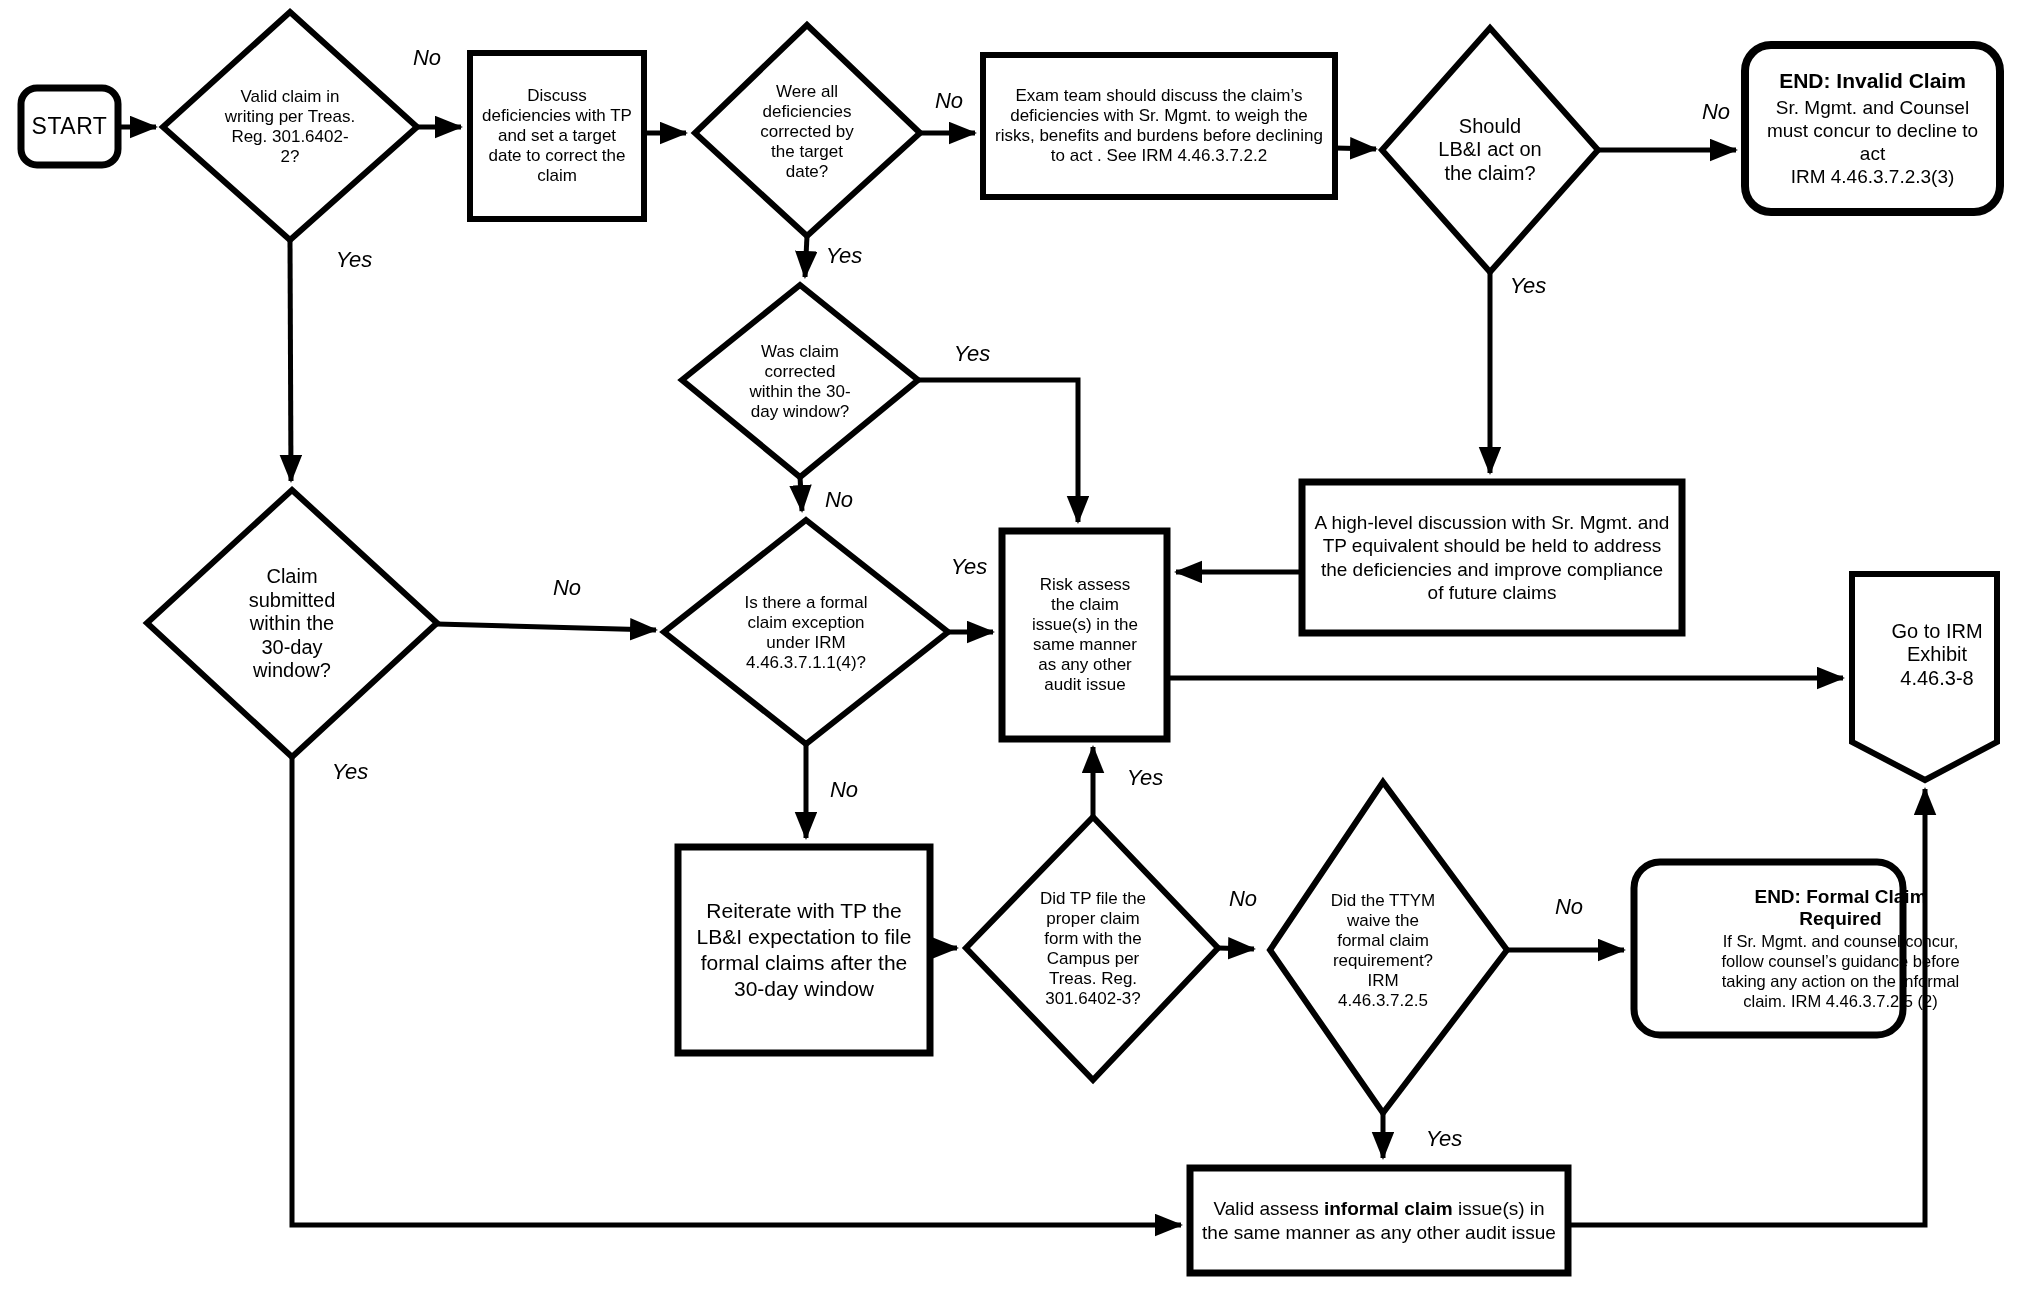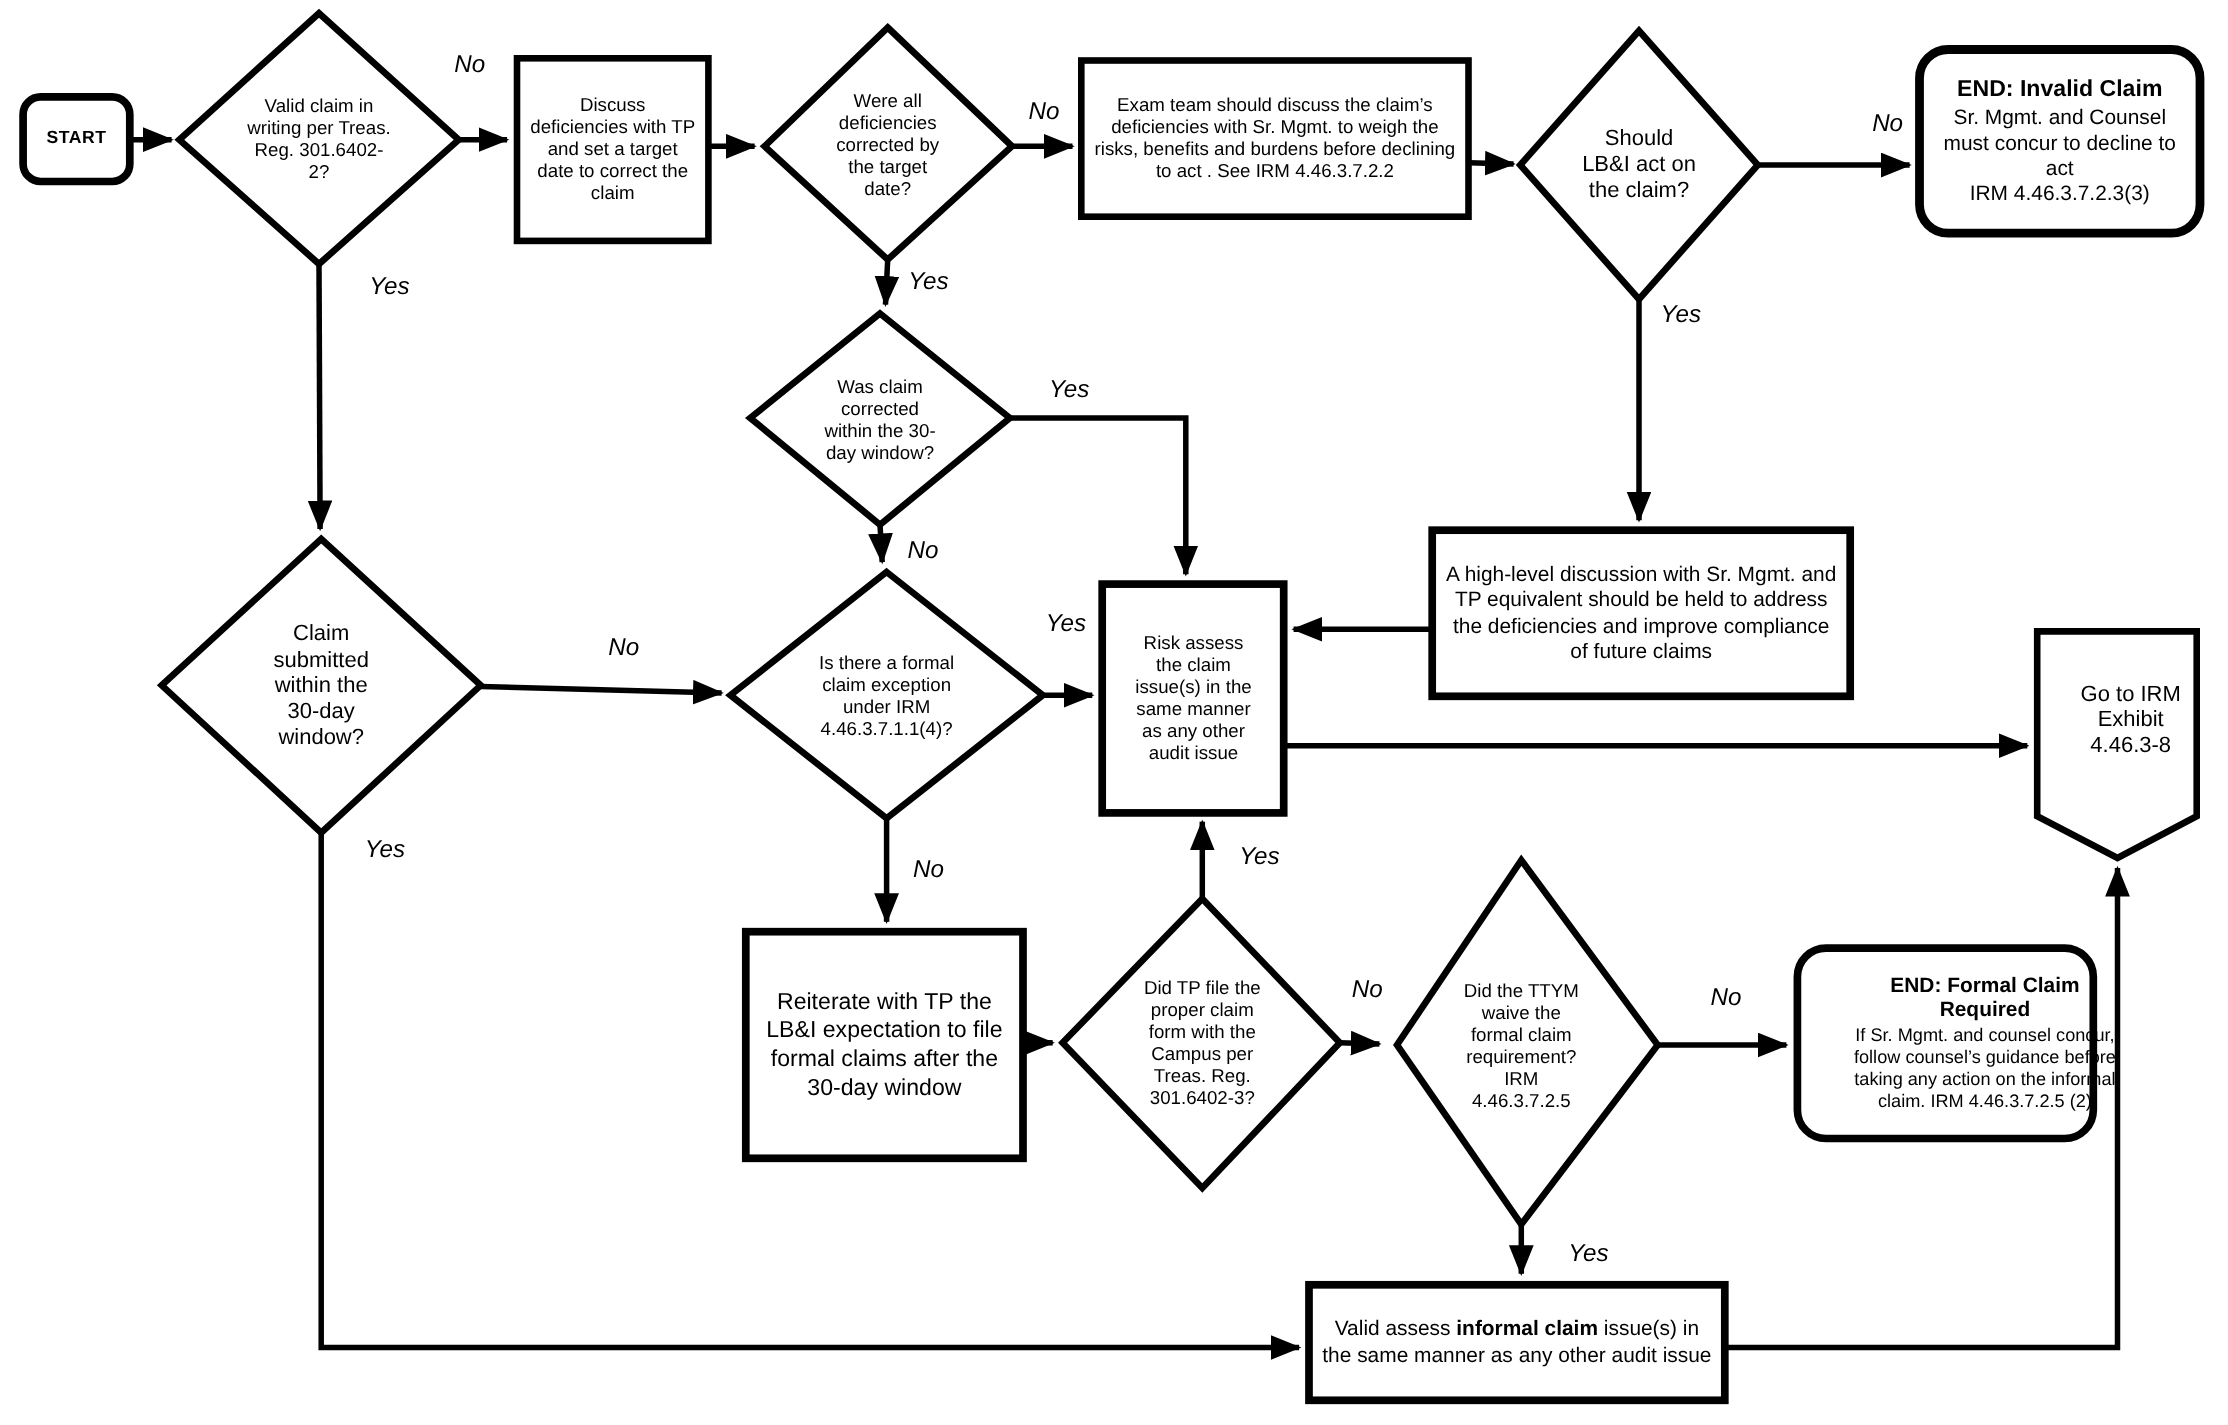--- a/index.html
+++ b/index.html
@@ -9,21 +9,21 @@
   }
   #wires{position:absolute;left:0;top:0;width:2025px;height:1295px;}
   .node{
     position:absolute;display:flex;align-items:center;justify-content:center;
     text-align:center;line-height:1.18;color:#000;
   }
   .t17{font-size:17px;}
   .t19{font-size:19px;line-height:1.22;}
   .t20{font-size:20px;}
   .t21{font-size:21px;line-height:1.25;}
-  .startlbl{font-size:16px;font-weight:bold;letter-spacing:.5px;}
+  .startlbl{font-size:23px;font-weight:normal;letter-spacing:.5px;}
   .endbox .end-title{font-weight:bold;font-size:21px;margin-bottom:2px;}
   .endbox{line-height:1.22;font-size:19px;}
   .endbox2 .end-title{font-weight:bold;font-size:19px;margin-bottom:1px;}
   .endbox2{line-height:1.2;font-size:16.5px;}
   .lbl{
     position:absolute;transform:translate(-50%,-50%);
     font-style:italic;font-size:22px;white-space:nowrap;
   }
   b{font-weight:bold;}
 </style>
@@ -146,21 +146,21 @@
   </div>
 
   <div class="node t17" style="left:1035px;top:888px;width:116px;height:122px;justify-content:center;">
     <span>Did TP file the proper claim form with the Campus per Treas. Reg. 301.6402-3?</span>
   </div>
 
   <div class="node t17" style="left:1325px;top:878px;width:116px;height:146px;">
     <span>Did the TTYM  waive the formal claim requirement? IRM 4.46.3.7.2.5</span>
   </div>
 
-  <div class="node endbox2" style="left:1682px;top:870px;width:245px;height:157px;flex-direction:column;">
+  <div class="node endbox2" style="left:1718px;top:870px;width:245px;height:157px;flex-direction:column;">
     <div class="end-title">END: Formal Claim Required</div>
     <div>If Sr. Mgmt. and counsel concur, follow counsel’s guidance before taking any action on the informal claim. IRM 4.46.3.7.2.5 (2)</div>
   </div>
 
   <div class="node t19" style="left:1202px;top:1176px;width:354px;height:89px;">
     <span><span>Valid assess </span><b>informal claim</b><span> issue(s) in the same manner as any other audit issue</span></span>
   </div>
 
   <div class="lbl" style="left:427px;top:58px;">No</div>
   <div class="lbl" style="left:354px;top:260px;">Yes</div>

